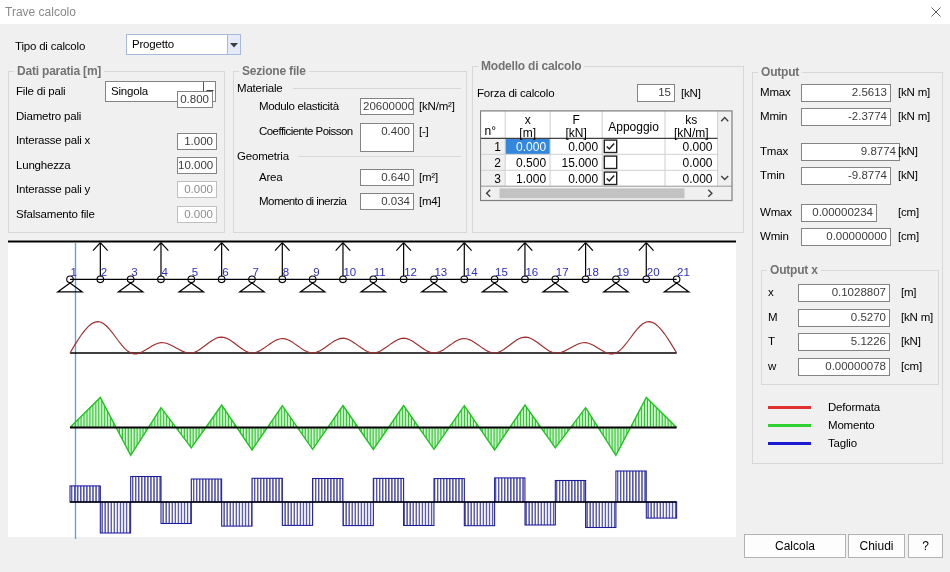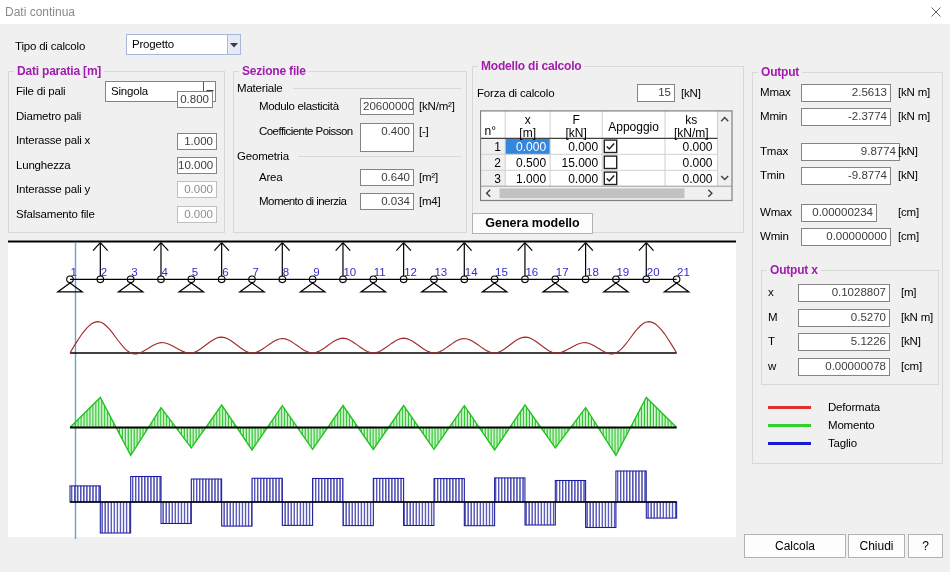--- a/index.html
+++ b/index.html
@@ -1,29 +1,29 @@
 <!DOCTYPE html>
 <html><head><meta charset="utf-8"><style>
 *{margin:0;padding:0;box-sizing:border-box}
 html,body{width:950px;height:572px;font-family:"Liberation Sans",sans-serif;background:#fff}
 #dlg{position:relative;width:950px;height:572px;overflow:hidden;background:#fff}
 #body{position:absolute;left:0;top:24px;width:950px;height:548px;background:#f0f0f0}
 .lbl{position:absolute;font-size:11.5px;letter-spacing:-0.2px;color:#000;white-space:nowrap}
 .tight{letter-spacing:-0.55px}
 .grp{position:absolute;border:1px solid #d8d8d8;background:transparent}
-.grpt{position:absolute;font-size:12px;letter-spacing:-0.2px;font-weight:bold;color:#a21caf;background:#f0f0f0;padding:0 3px;white-space:nowrap}
+.grpt{position:absolute;font-size:12px;letter-spacing:-0.2px;font-weight:bold;color:#737373;background:#f0f0f0;padding:0 3px;white-space:nowrap}
 .fld{position:absolute;background:#fff;border:1px solid #848484;font-size:11.5px;color:#3c3c3c;text-align:right;padding:1px 3px 0 0;white-space:nowrap;overflow:hidden}
 .fldd{position:absolute;background:#fff;border:1px solid #bfbfbf;font-size:11.5px;color:#8e8e8e;text-align:right;padding:1px 3px 0 0;white-space:nowrap;overflow:hidden}
 .btn{position:absolute;background:#fdfdfd;border:1px solid #b2b2b2;font-size:12px;color:#000;text-align:center}
 .sub{position:absolute;font-size:11.5px;letter-spacing:-0.2px;color:#000;background:#f0f0f0;white-space:nowrap}
 .subln{position:absolute;height:1px;background:#d8d8d8}
 </style></head><body>
 <div id="dlg">
 
-  <div style="position:absolute;left:5px;top:5px;font-size:12px;color:#8a8a8a">Dati continua</div>
+  <div style="position:absolute;left:5px;top:5px;font-size:12px;color:#8a8a8a">Trave calcolo</div>
   <svg style="position:absolute;left:931px;top:7px" width="10" height="10" viewBox="0 0 10 10">
       <path d="M0.5,0.5 L9.5,9.5 M9.5,0.5 L0.5,9.5" stroke="#5f5f5f" stroke-width="1"></path>
     </svg>
   <div id="body">
 
     <div class="lbl" style="left:15px;top:16px">Tipo di calcolo</div>
 
     <div style="position:absolute;left:126px;top:10px;width:115px;height:21px;background:#fff;border:1px solid #a8b8d8"></div>
     <div style="position:absolute;left:227px;top:11px;width:13px;height:19px;background:#e4eaf8;border-left:1px solid #a8b8d8"></div>
     <div class="lbl" style="left:132px;top:14px">Progetto</div>
@@ -117,21 +117,20 @@
 <text x="712" y="182.8" text-anchor="end" font-family="Liberation Sans,sans-serif" font-size="12" fill="#000">0.000</text>
 <rect x="603.8" y="172.1" width="12.4" height="12.4" fill="#fff" stroke="#222" stroke-width="1.4"></rect>
 <path d="M606.3,178.4 L608.8,181.0 L613.7,175.4" stroke="#222" stroke-width="1.5" fill="none"></path>
 <path d="M720.7,121.2 L724.2,117.6 L727.7,121.2" stroke="#404040" stroke-width="1.4" fill="none"></path>
 <path d="M720.7,176.0 L724.2,179.6 L727.7,176.0" stroke="#404040" stroke-width="1.4" fill="none"></path>
 <path d="M489.7,189.8 L486.1,193.3 L489.7,196.8" stroke="#404040" stroke-width="1.4" fill="none"></path>
 <path d="M707.8,189.8 L711.4,193.3 L707.8,196.8" stroke="#404040" stroke-width="1.4" fill="none"></path>
 <rect x="499" y="188.4" width="185" height="9.8" fill="#c2c2c2"></rect>
 </svg>
 
-    <div class="btn" style="left:472px;top:189px;width:121px;height:21px;font-weight:bold;font-size:12.5px;padding-top:2px">Genera modello</div>
 
     <div class="grp" style="left:752px;top:48px;width:191px;height:392px"></div>
     <div class="grpt" style="left:758px;top:41px">Output</div>
     <div class="lbl" style="left:760px;top:62px">Mmax</div>
     <div class="fld" style="left:801px;top:60px;width:90px;height:18px">2.5613</div>
     <div class="lbl" style="left:898px;top:62px">[kN m]</div>
     <div class="lbl" style="left:760px;top:86px">Mmin</div>
     <div class="fld" style="left:801px;top:84px;width:90px;height:18px">-2.3774</div>
     <div class="lbl" style="left:898px;top:86px">[kN m]</div>
     <div class="lbl" style="left:760px;top:121px">Tmax</div>

